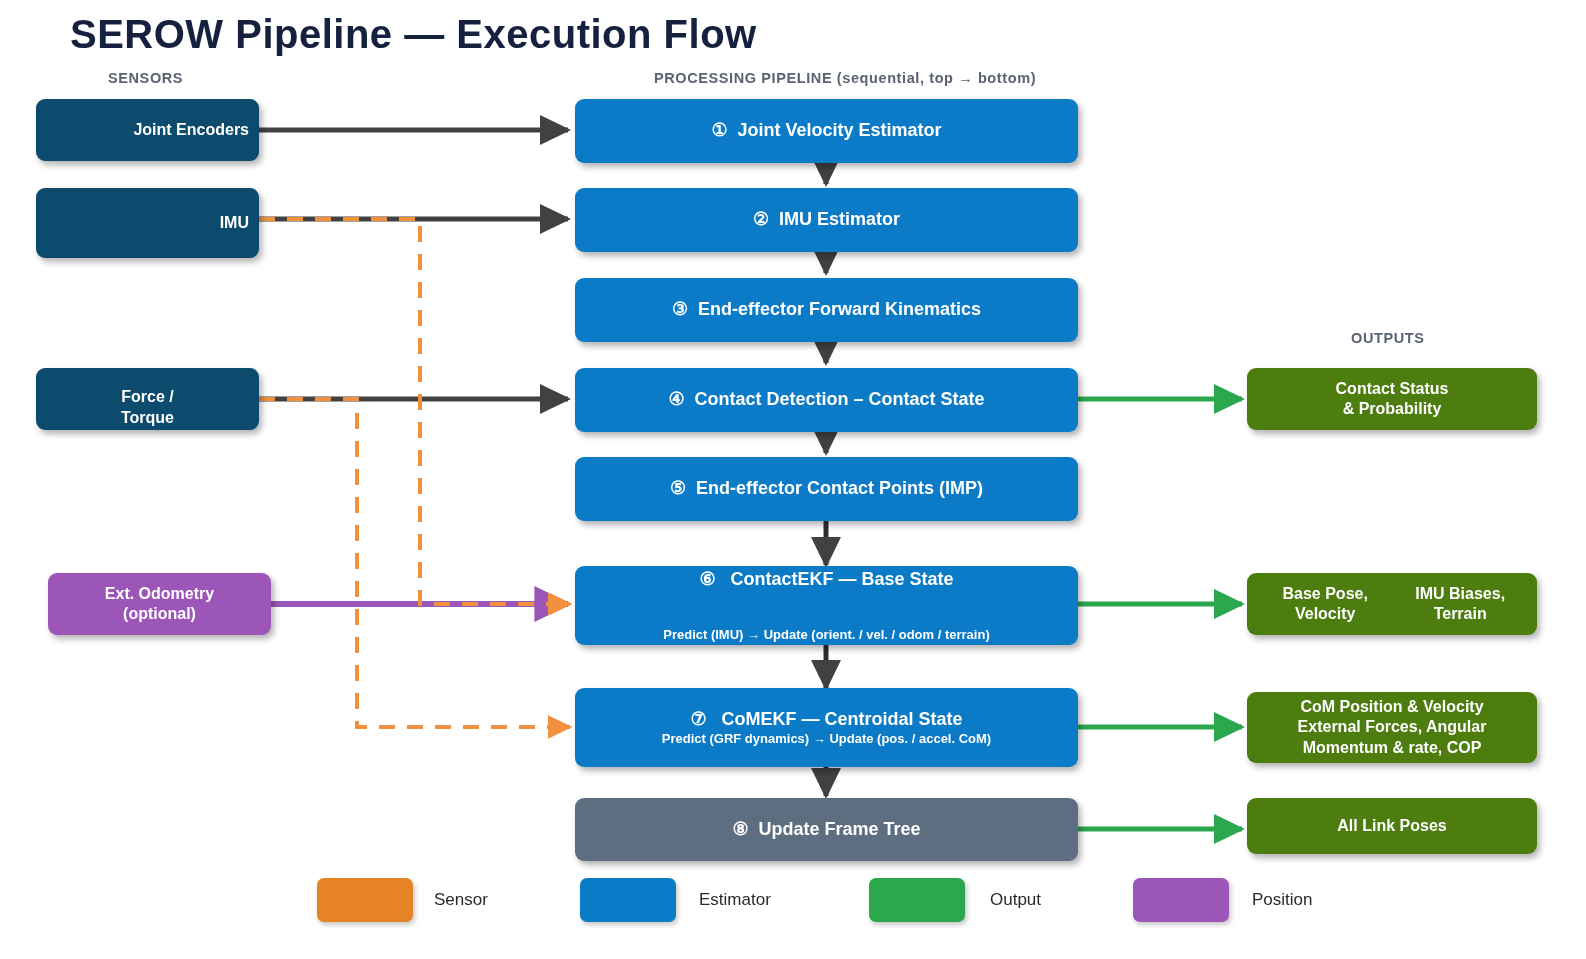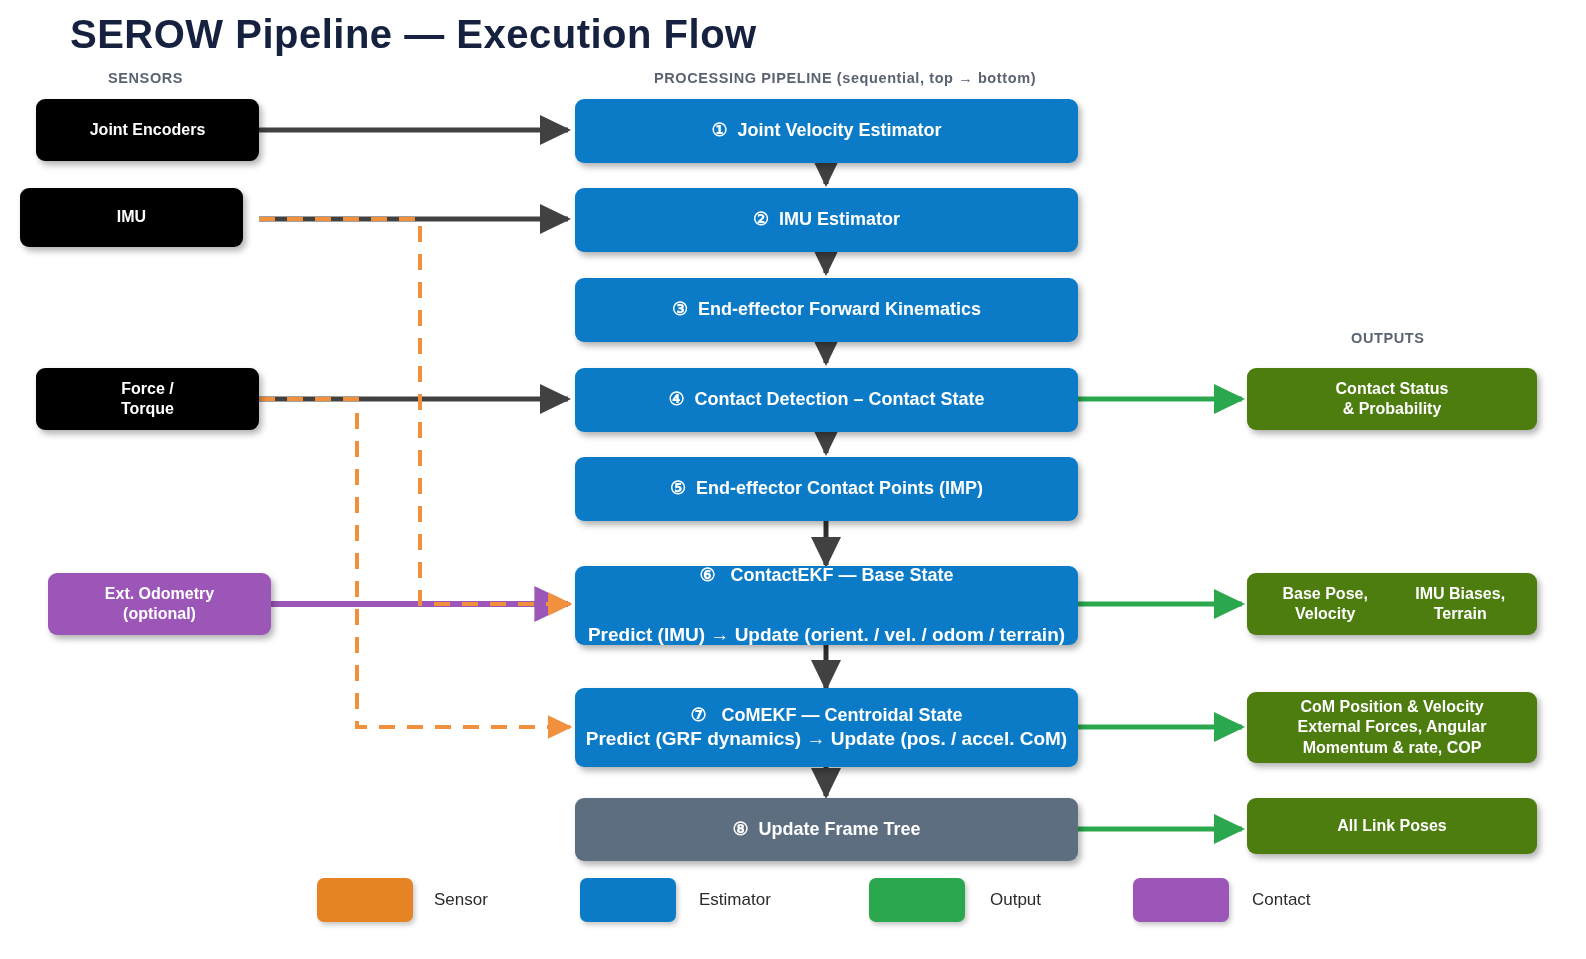--- a/index.html
+++ b/index.html
@@ -26,27 +26,27 @@
   .node {
     position: absolute;
     border-radius: 9px;
     display: flex; align-items: center; justify-content: center;
     text-align: center;
     color: #ffffff; font-weight: bold;
     box-shadow: 3px 4px 6px rgba(0,0,0,.30);
     line-height: 1.28;
     padding: 2px 10px;
   }
-  .sensor    { background: #000000; font-size: 16px; }
+  .sensor    { background: #0c4a6e; font-size: 16px; justify-content: flex-end; }
   .estimator { background: #0b7bc8; font-size: 18px; }
   .output    { background: #4d7c0f; font-size: 16px; }
   .optional  { background: #9b56b8; font-size: 16px; margin-left: 12px; }
   .frametree { background: #5d6e80; font-size: 18px; }
 
-  .node .l2 { font-size: 19px; }
+  .node .l2 { font-size: 13px; }
 
   svg.wires { position: absolute; left: 0; top: 0; width: 1586px; height: 959px; pointer-events: none; }
 
   .legend { position: absolute; left: 0; top: 878px; width: 1586px; height: 56px; }
   .lg-sw {
     position: absolute; width: 96px; height: 44px; border-radius: 7px;
     box-shadow: 2px 3px 5px rgba(0,0,0,.22);
   }
   .lg-tx {
     position: absolute; font-size: 17px; color: #2b2b2b; white-space: nowrap;
@@ -114,21 +114,21 @@
     <g stroke="#f2913d" stroke-width="4" fill="none" marker-end="url(#ahOrange)">
       <path d="M552,604 L570,604"></path>
       <path d="M552,727 L570,727"></path>
     </g>
   </svg>
 
   <div class="node sensor" style="left:36px; top:99px; width:223px; height:62px;">
     <span>Joint Encoders</span>
   </div>
 
-  <div class="node sensor" style="left:20px; top:188px; width:223px; height:59px;">
+  <div class="node sensor" style="left:36px; top:188px; width:223px; height:70px;">
     <span>IMU</span>
   </div>
 
   <div class="node sensor" style="left:36px; top:368px; width:223px; height:62px; flex-direction:column;">
     <span>Force /</span>
     <span>Torque</span>
   </div>
 
   <div class="node optional" style="left:36px; top:573px; width:223px; height:62px; flex-direction:column;">
     <span>Ext. Odometry</span>
@@ -205,16 +205,16 @@
     <div class="lg-sw" style="left:317px; background:#e58325;"></div>
     <div class="lg-tx" style="left:434px;">Sensor</div>
 
     <div class="lg-sw" style="left:580px; background:#0b7bc8;"></div>
     <div class="lg-tx" style="left:699px;">Estimator</div>
 
     <div class="lg-sw" style="left:869px; background:#2ba74e;"></div>
     <div class="lg-tx" style="left:990px;">Output</div>
 
     <div class="lg-sw" style="left:1133px; background:#9b56b8;"></div>
-    <div class="lg-tx" style="left:1252px;">Contact</div>
+    <div class="lg-tx" style="left:1252px;">Position</div>
   </div>
 
 </div>
 
 </body></html>

